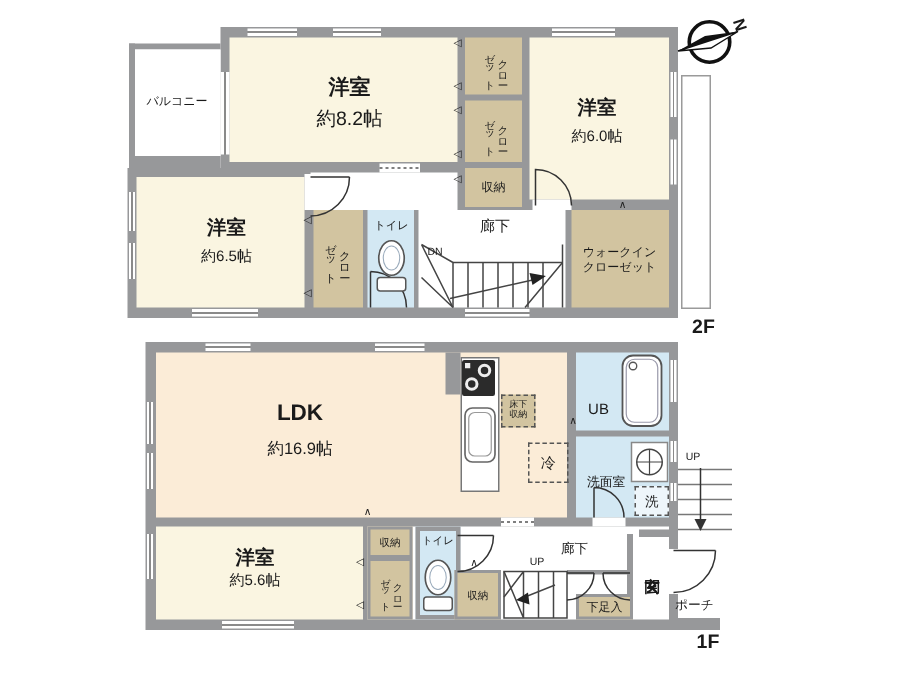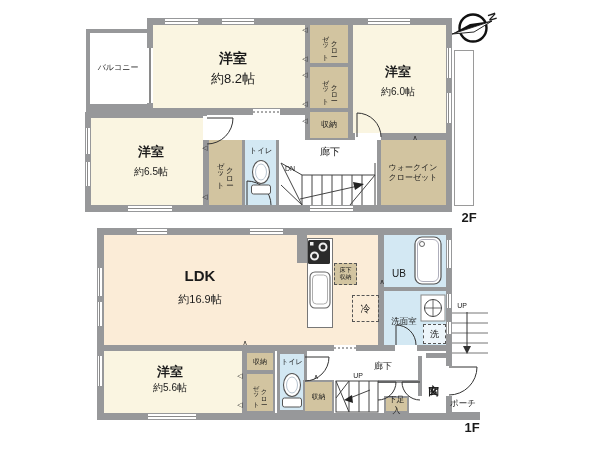--- a/index.html
+++ b/index.html
@@ -98,21 +98,21 @@
       <span>収納</span>
     </div>
   <div class="bx bx2 tan" style="left:245px;top:372px;width:30px;height:41px;">
       <span class="vtext" style="font-size:6.5px;">クロー
 ゼット</span>
     </div>
   <div class="bx blue" style="left:277px;top:351px;width:30px;height:62px;"></div>
   <div class="bx bx2 tan" style="left:303px;top:380px;width:31px;height:33px;font-size:7px;">
       <span>収納</span>
     </div>
-  <div class="bx bx2 tan" style="left:384px;top:396px;width:25px;height:17px;font-size:8px;">
+  <div class="bx bx2 tan" style="left:384px;top:396px;width:38px;height:17px;font-size:8px;">
       <span>下足入</span>
     </div>
   <div class="w" style="left:418px;top:356px;width:4px;height:40px;"></div>
   <div class="w" style="left:426px;top:353px;width:20px;height:5px;"></div>
   <div class="w" style="left:378px;top:380px;width:44px;height:3px;"></div>
 
   <div class="winh" style="left:137px;top:229px;width:30px;height:5px;"></div>
   <div class="winh" style="left:250px;top:229px;width:33px;height:5px;"></div>
   <div class="winv" style="left:98px;top:268px;width:4px;height:28px;"></div>
   <div class="winv" style="left:98px;top:302px;width:4px;height:24px;"></div>

